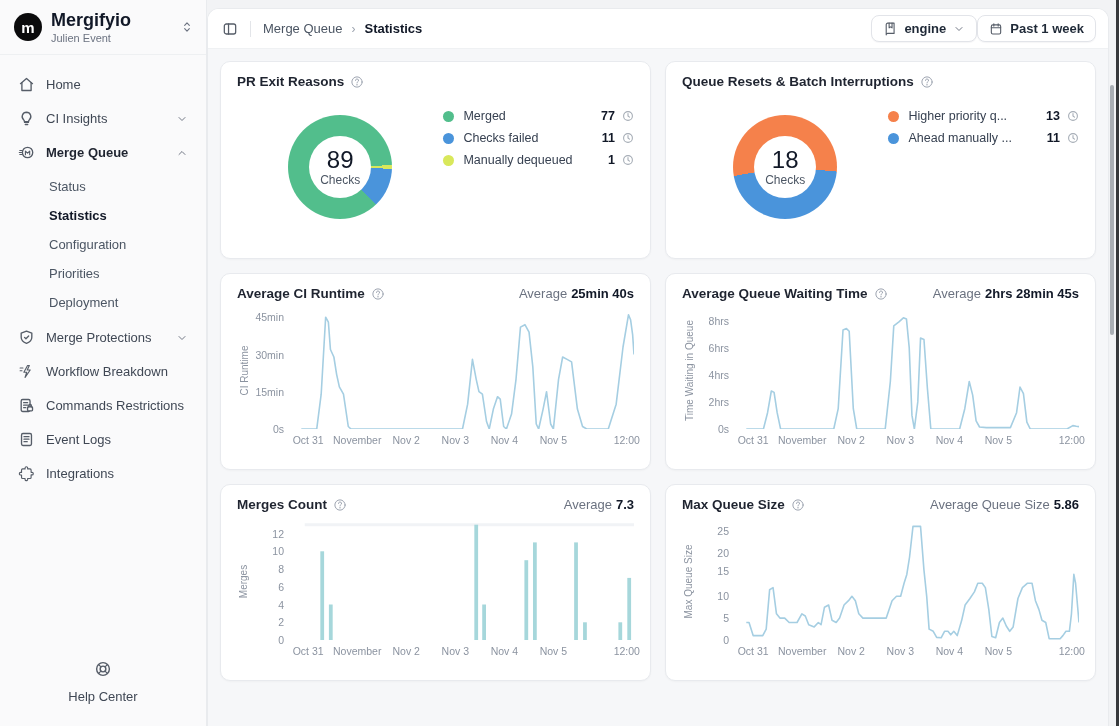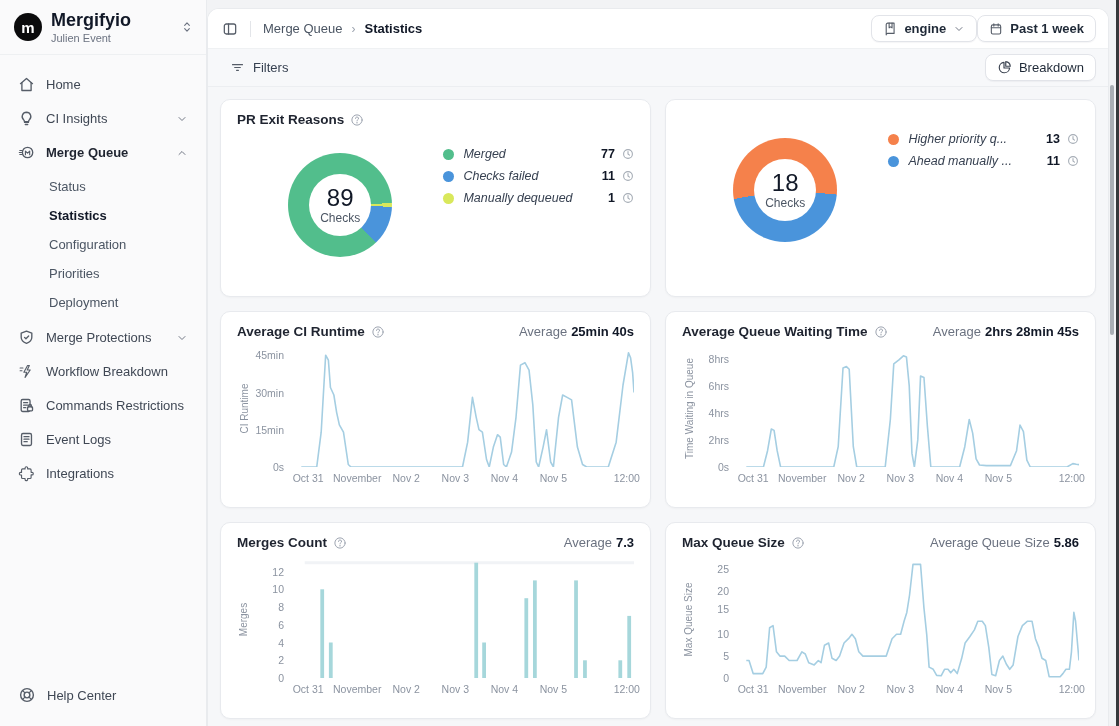--- a/index.html
+++ b/index.html
@@ -16,21 +16,21 @@
   .nav { padding:14px 10px 0 10px; flex:1; }
   .nav-item { display:flex; align-items:center; gap:11px; padding:7px 8px; border-radius:7px; color:#3F4754; font-size:13px; font-weight:500; cursor:pointer; margin-bottom:3px; }
   .nav-item.section { font-weight:700; color:#1F2430; }
   .nav-item .lbl { flex:1; }
   .sub { padding:2px 0 4px 0; }
   .sub-item { padding:6px 8px 6px 39px; font-size:13px; color:#4B5563; border-radius:7px; cursor:pointer; margin-bottom:2px; }
   .sub-item.active { font-weight:700; color:#111827; }
   .icon { display:inline-flex; align-items:center; justify-content:center; color:#565D68; }
   .icon svg { display:block; }
   .chev { color:#6B7280; }
-  .side-foot { padding:12px 18px 22px 18px; display:flex; align-items:center; gap:11px; font-size:13px; font-weight:500; color:#3F4754; cursor:pointer; }
+  .side-foot { padding:12px 18px 22px 18px; display:flex; align-items:center; gap:11px; font-size:13px; font-weight:500; color:#3F4754; cursor:pointer;flex-direction:column; }
 
   
   .main { position:absolute; left:207px; top:0; right:0; bottom:0; background:#F2F3F5; }
   .panel { position:absolute; left:0; top:8px; right:10px; bottom:0; background:#fff; border:1px solid #E9EBEE; border-bottom:none; border-radius:12px 12px 0 0; overflow:hidden; display:flex; flex-direction:column; }
   .topbar { height:40px; display:flex; align-items:center; padding:0 12px 0 14px; background:#fff; border-bottom:1px solid #EFF1F3; }
   .vdiv { width:1px; height:16px; background:#E3E5E9; margin:0 12px; }
   .crumb-parent { font-size:13px; color:#4B5563; cursor:pointer; }
   .crumb-sep { font-size:12px; color:#9CA3AF; margin:0 9px; }
   .crumb-current { font-size:13px; font-weight:700; color:#111827; }
   .topbar-right { margin-left:auto; display:flex; }
@@ -51,21 +51,21 @@
   
   .pie-body { display:flex; margin-top:4px; }
   .pie-left { flex:0 0 52%; display:flex; justify-content:center; align-items:center; height:148px; }
   .donut { position:relative; width:104px; height:104px; border-radius:50%; }
   .donut-hole { position:absolute; left:50%; top:50%; width:62px; height:62px; margin:-31px 0 0 -31px; background:#fff; border-radius:50%; display:flex; flex-direction:column; align-items:center; justify-content:center; }
   .donut-num { font-size:24px; color:#111827; line-height:1.05; }
   .donut-cap { font-size:12px; color:#4B5563; }
   .legend { flex:1; padding-top:16px; display:flex; flex-direction:column; gap:8px; }
   .lg-row { display:flex; align-items:center; font-size:12.5px; color:#374151; }
   .lg-dot { width:11px; height:11px; border-radius:50%; margin-right:9px; flex:0 0 auto; }
-  .lg-lbl { flex:1; white-space:nowrap; overflow:hidden;font-style:italic; }
+  .lg-lbl { flex:1; white-space:nowrap; overflow:hidden; }
   .lg-val { font-weight:700; color:#111827; margin:0 7px 0 8px; }
   .lg-clock { color:#A6ADB6; display:inline-flex; cursor:pointer; }
 
   
   .plot-row { display:flex; margin-top:10px; height:140px; }
   .ylab { width:14px; height:118px; display:flex; align-items:center; justify-content:center; }
   .ylab span { transform:rotate(-90deg); white-space:nowrap; font-size:10px; color:#8B93A0; }
   .yticks { width:40px; position:relative; height:118px; }
   .yticks span { position:absolute; right:7px; transform:translateY(-50%); font-size:10.5px; color:#8B93A0; }
   .plot { flex:1; position:relative; height:118px; }
@@ -240,41 +240,20 @@
                 <svg viewBox="0 0 24 24" fill="none" stroke="currentColor" stroke-width="1.9" stroke-linecap="round" stroke-linejoin="round" width="14" height="14">
                   <rect x="4" y="5" width="16" height="15.5" rx="2.5"></rect>
                   <path d="M4 9.8h16M8.3 3v4M15.7 3v4"></path>
                 </svg>
               </span>
             <span>Past 1 week</span>
           </button>
         </div>
       </div>
 
-      <div class="subbar">
-        <div class="ghost-btn">
-          <span class="icon" style="color:#565D68;">
-              <svg viewBox="0 0 24 24" fill="none" stroke="currentColor" stroke-width="1.9" stroke-linecap="round" stroke-linejoin="round" width="15" height="15">
-                <path d="M4 7.5h16M7.5 12h9M10.5 16.5h3"></path>
-              </svg>
-            </span>
-          <span>Filters</span>
-        </div>
-        <div class="subbar-right">
-          <button class="btn" style="font-weight:500;">
-            <span class="icon" style="color:#3F4754;">
-                <svg viewBox="0 0 24 24" fill="none" stroke="currentColor" stroke-width="1.9" stroke-linecap="round" stroke-linejoin="round" width="15" height="15">
-                  <path d="M11.2 3.8a8.3 8.3 0 1 0 9 9h-9z"></path>
-                  <path d="M14 2.7a8.3 8.3 0 0 1 7.3 7.3H14z"></path>
-                </svg>
-              </span>
-            <span>Breakdown</span>
-          </button>
-        </div>
-      </div>
 
       <div class="content" id="content">
           <div class="card">
             <div class="card-head">
               <div class="card-title">
                 <span>PR Exit Reasons</span>
                 <span class="qmark">
                   <svg viewBox="0 0 24 24" fill="none" stroke="currentColor" stroke-width="1.9" stroke-linecap="round" stroke-linejoin="round" width="14" height="14">
                     <circle cx="12" cy="12" r="8.8" stroke-width="1.7"></circle>
                     <path d="M9.4 9.3a2.6 2.6 0 1 1 3.8 2.4c-.9.5-1.2 1-1.2 1.9" stroke-width="1.7"></path>
@@ -323,20 +302,32 @@
                     <svg viewBox="0 0 24 24" fill="none" stroke="currentColor" stroke-width="1.9" stroke-linecap="round" stroke-linejoin="round" width="12" height="12">
                       <circle cx="12" cy="12" r="8.8" stroke-width="2.2"></circle>
                       <path d="M12 7.2V12l3 2.2" stroke-width="2.2"></path>
                     </svg>
                   </span>
                 </div>
               </div>
             </div>
           </div>
           <div class="card">
+            <div class="card-head">
+              <div class="card-title">
+                <span>Queue Resets &amp; Batch Interruptions</span>
+                <span class="qmark">
+                  <svg viewBox="0 0 24 24" fill="none" stroke="currentColor" stroke-width="1.9" stroke-linecap="round" stroke-linejoin="round" width="14" height="14">
+                    <circle cx="12" cy="12" r="8.8" stroke-width="1.7"></circle>
+                    <path d="M9.4 9.3a2.6 2.6 0 1 1 3.8 2.4c-.9.5-1.2 1-1.2 1.9" stroke-width="1.7"></path>
+                    <circle cx="12" cy="16.8" r="0.4" fill="currentColor"></circle>
+                  </svg>
+                </span>
+              </div>
+            </div>
             <div class="pie-body">
               <div class="pie-left">
                 <div class="donut" style="background: conic-gradient(from 260deg, rgb(245, 129, 75) 0deg, rgb(245, 129, 75) 195deg, rgb(74, 148, 219) 195deg, rgb(74, 148, 219) 360deg);">
                   <div class="donut-hole">
                     <div class="donut-num">18</div>
                     <div class="donut-cap">Checks</div>
                   </div>
                 </div>
               </div>
               <div class="legend">

